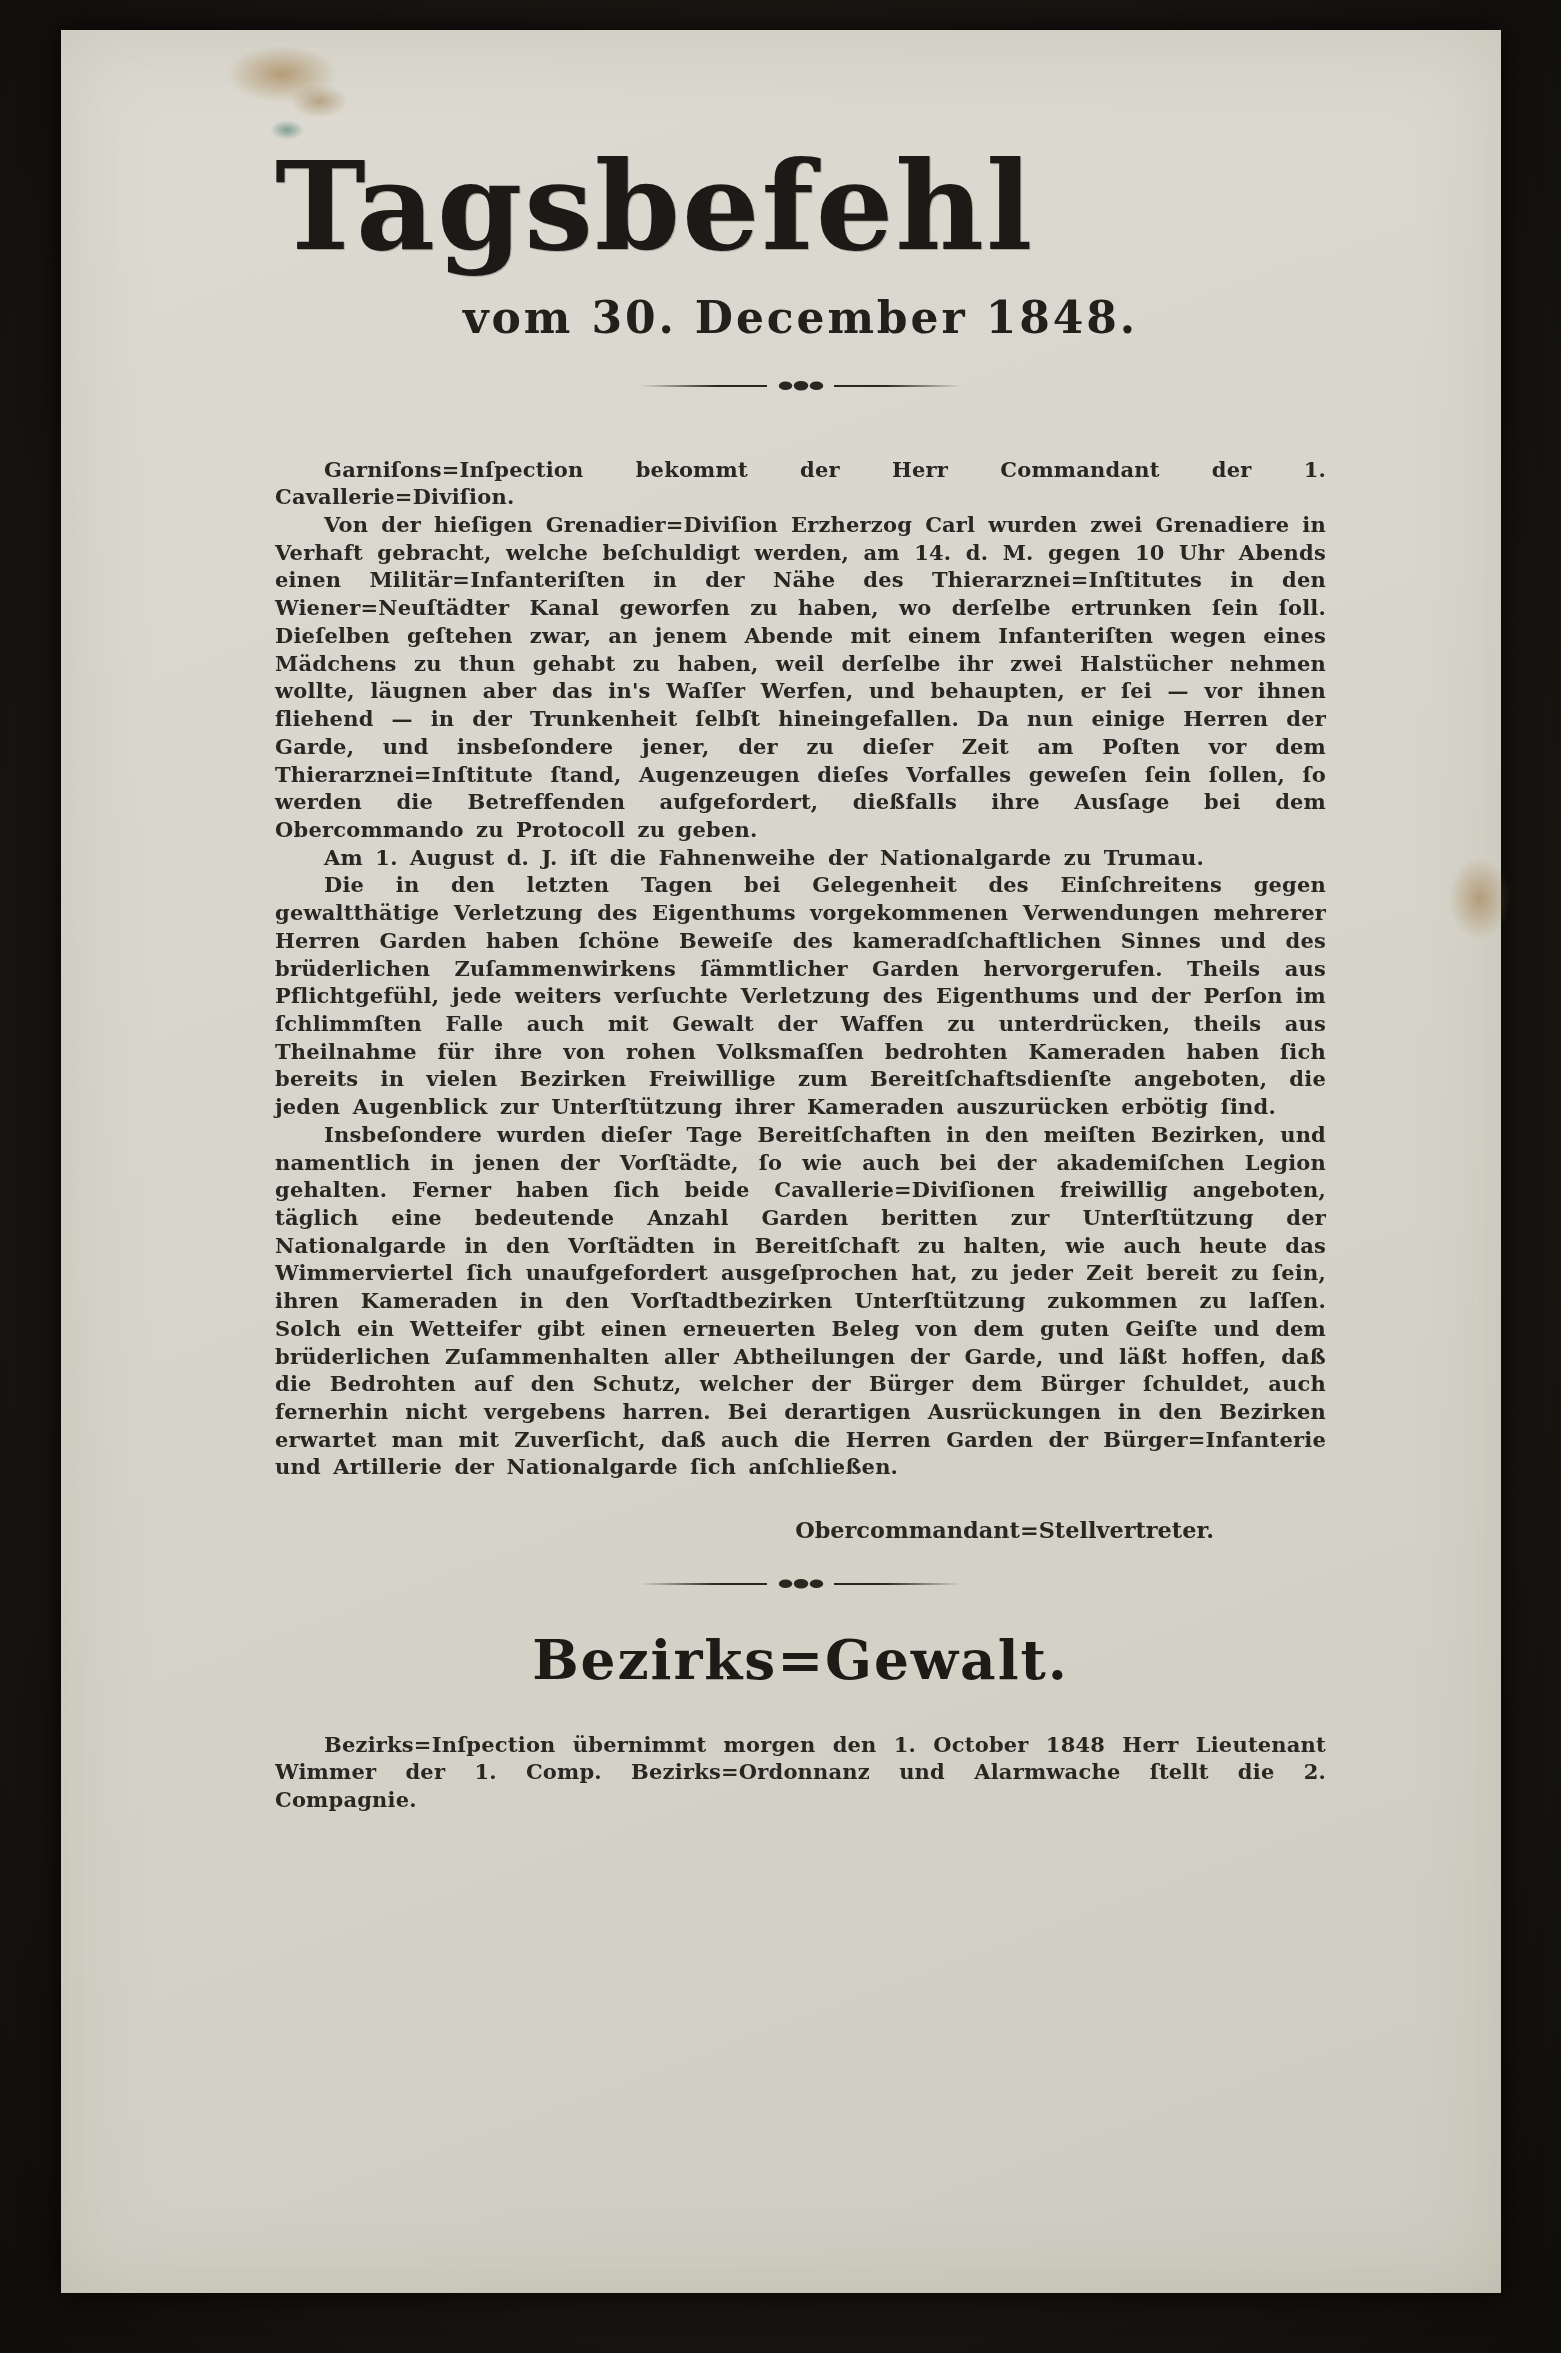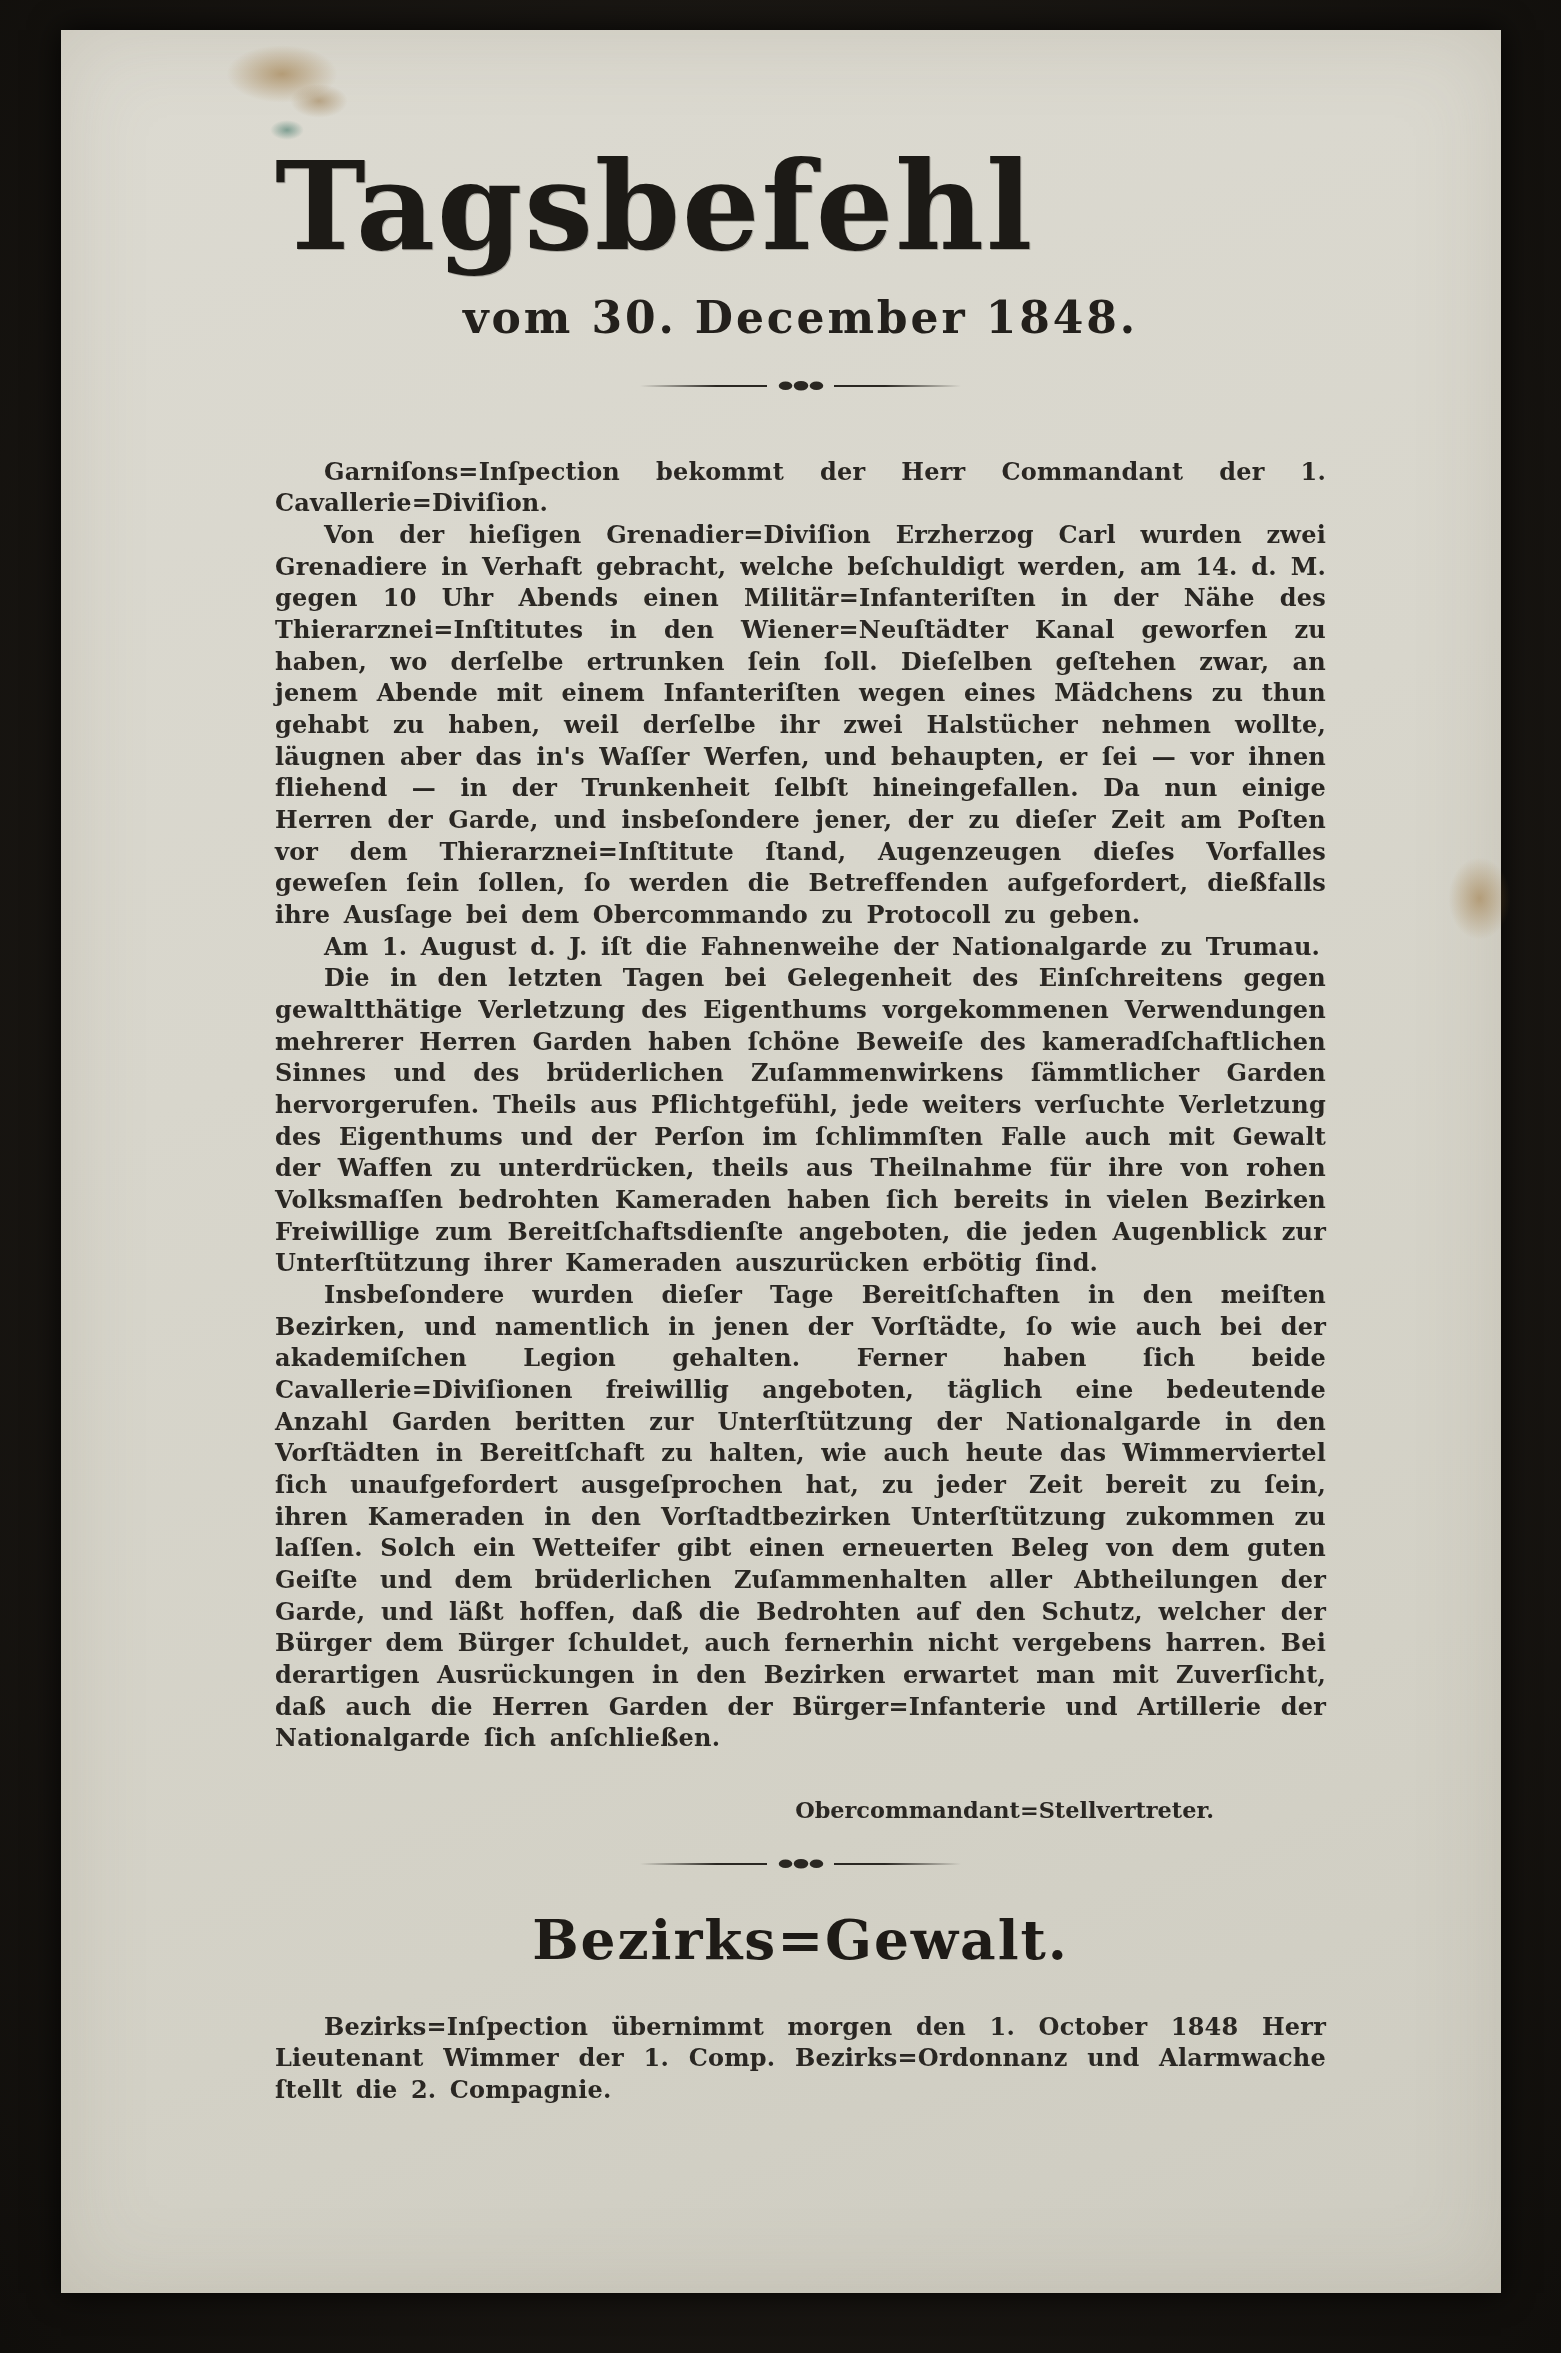--- a/index.html
+++ b/index.html
@@ -69,21 +69,21 @@
     height: 1.9px;
     background: linear-gradient(90deg, rgba(40,36,30,0) 0%, #2a2722 60%, #2a2722 100%);
   }
   .divider .line.right {
     background: linear-gradient(270deg, rgba(40,36,30,0) 0%, #2a2722 60%, #2a2722 100%);
   }
   .divider svg { margin: 0 4.9px; display: block; }
 
   .body-block { margin-top: 61px; }
   .body-para {
-    font-size: 24px;
+    font-size: 21px;
     font-weight: bold;
     line-height: 1.32;
     text-align: justify;
     text-indent: 49px;
     word-spacing: 4.9px;
     letter-spacing: 0.2px;
     margin: 0;
     color: #2a2723;
   }
   .sig-row {
@@ -95,21 +95,21 @@
   .sig-block { text-align: center; }
   .sig-name {
     font-size: 39px;
     font-weight: bold;
     letter-spacing: 1.5px;
     color: #23201c;
   }
   .sig-role {
     font-size: 22.4px;
     font-weight: bold;
-    margin-top: 21px;
+    margin-top: 14px;
     color: #2a2723;
   }
 
   .divider-2 { margin-top: 32px; }
 
   .heading-2 {
     text-align: center;
     font-size: 55px;
     font-weight: bold;
     letter-spacing: 1.9px;

